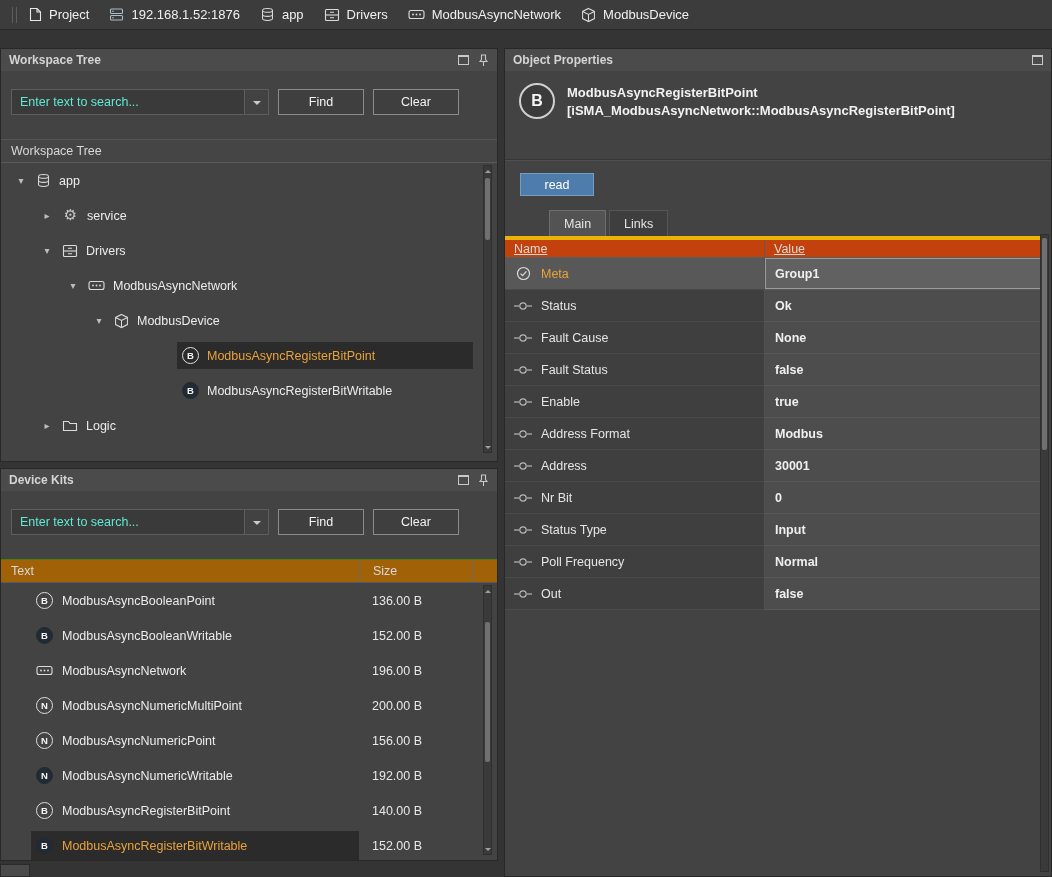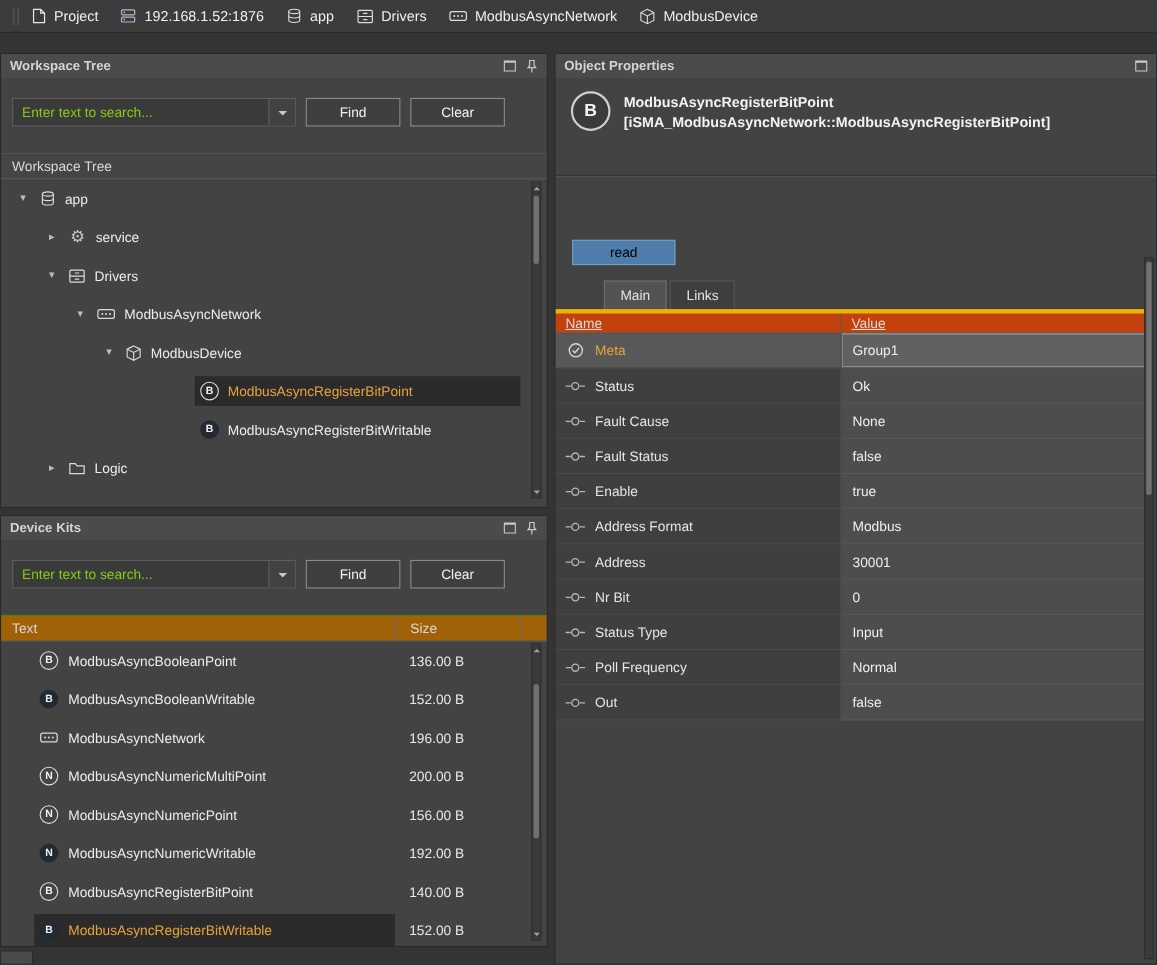--- a/index.html
+++ b/index.html
@@ -21,21 +21,21 @@
   .panel-op { left:504px; top:48px; width:548px; height:829px; }
   .titlebar { height:22px; background:#4b4b4b; display:flex; align-items:center; padding:0 8px;
               color:#d4d4d4; font-weight:700; font-size:12px; flex:0 0 auto; }
   .tb-sp { flex:1; }
   .maxbox { width:11px; height:10px; border:1px solid #c9c9c9; border-top-width:2px; display:inline-block; }
   .tb-ico { margin-left:9px; display:inline-flex; align-items:center; }
 
   
   .searchrow { display:flex; align-items:center; gap:9px; padding:18px 10px 24px 10px; flex:0 0 auto; }
   .combo { width:258px; height:26px; background:#3a3a3a; border:1px solid #5e5e5e; display:flex; align-items:center; }
-  .combo-text { flex:1; padding:0 8px; color:#84cc16; white-space:nowrap; overflow:hidden; }
+  .combo-text { flex:1; padding:0 8px; color:#5eead4; white-space:nowrap; overflow:hidden; }
   .combo-dd { width:24px; height:100%; display:flex; align-items:center; justify-content:center;
               border-left:1px solid #5e5e5e; background:#424242; }
   .combo-dd::after { content:""; border:4px solid transparent; border-top-color:#c9c9c9; margin-top:5px; }
   .btn { width:86px; height:26px; background:#3f3f3f; border:1px solid #8b8b8b; color:#f2f2f2;
          font-size:12.5px; font-family:inherit; display:flex; align-items:center; justify-content:center; cursor:default; }
 
   
   .list-header { height:24px; background:#454545; border-top:1px solid #555; border-bottom:1px solid #5a5a5a;
                  display:flex; align-items:center; padding:0 10px; color:#d8d8d8; flex:0 0 auto; }
   .tree { position:relative; flex:1; overflow:hidden; }
@@ -85,36 +85,36 @@
 
   
   .op-head { display:flex; gap:12px; padding:12px 14px 0 14px; align-items:flex-start; }
   .op-bigcirc { width:36px; height:36px; border-radius:50%; border:2px solid #d0d0d0; background:#3b3b3b;
                 color:#f5f5f5; font-size:16px; font-weight:700; display:flex; align-items:center;
                 justify-content:center; flex:0 0 36px; }
   .op-titles { display:flex; flex-direction:column; gap:3px; padding-top:2px; }
   .op-name,.op-type { font-weight:700; font-size:13px; color:#f2f2f2; white-space:nowrap; }
   .op-sep { height:0; border-top:1px solid #363636; border-bottom:1px solid #4f4f4f; margin-top:40px; }
   .op-readrow { padding:12px 15px; }
-  .btn-read { width:94px; height:23px; background:#4e7dab; border:1px solid #739ec4; color:#000000;
-              font-size:12.5px; font-family:inherit; display:flex; align-items:center; justify-content:center; cursor:default;margin-top:45px; }
+  .btn-read { width:74px; height:23px; background:#4e7dab; border:1px solid #739ec4; color:#ffffff;
+              font-size:12.5px; font-family:inherit; display:flex; align-items:center; justify-content:center; cursor:default; }
   .op-tabs { display:flex; gap:3px; padding-left:8px; align-items:flex-end; height:28px; flex:0 0 auto;margin-left:36px; }
   .op-tab { height:26px; padding:0 14px; display:flex; align-items:center; background:#3e3e3e;
             border:1px solid #565656; border-bottom:none; color:#e4e4e4; cursor:default; }
   .op-tab.active { background:#535353; border-color:#6e6e6e; }
   .prop-grid { flex:0 0 auto; margin-right:10px; }
   .prop-header { display:flex; height:22px; background:#c2410c; border-top:4px solid #eab308;
                  border-bottom:1px solid #5c5c5c; color:#dadada;text-decoration:underline; }
   .ph-name { width:260px; display:flex; align-items:center; padding-left:9px; border-right:1px solid #5c5c5c; }
   .ph-value { flex:1; display:flex; align-items:center; padding-left:9px; }
   .prop-row { display:flex; height:32px; }
   .pr-name { width:260px; display:flex; align-items:center; gap:9px; padding-left:9px; background:#3f3f3f;
              border-right:1px solid #525252; border-bottom:1px solid #4a4a4a; color:#e6e6e6; }
   .pr-value { flex:1; display:flex; align-items:center; padding-left:10px; background:#4d4d4d;
-              border-bottom:1px solid #585858; color:#efefef; }
+              border-bottom:1px solid #585858; color:#efefef;font-weight:bold; }
   .prop-row.selected .pr-name { background:#585858; }
   .prop-row.selected .pr-name .pr-label { color:#e9a23b; }
   .prop-row.selected .pr-value { background:#616161; box-shadow:inset 0 0 0 1px #9b9b9b; }
   .picon { display:inline-flex; align-items:center; flex:0 0 18px; justify-content:center; }
 
   .stub { position:absolute; left:0; top:864px; width:30px; height:13px; background:#4a4a4a; border:1px solid #2a2a2a; }
 </style>
 </head>
 <body>
 

